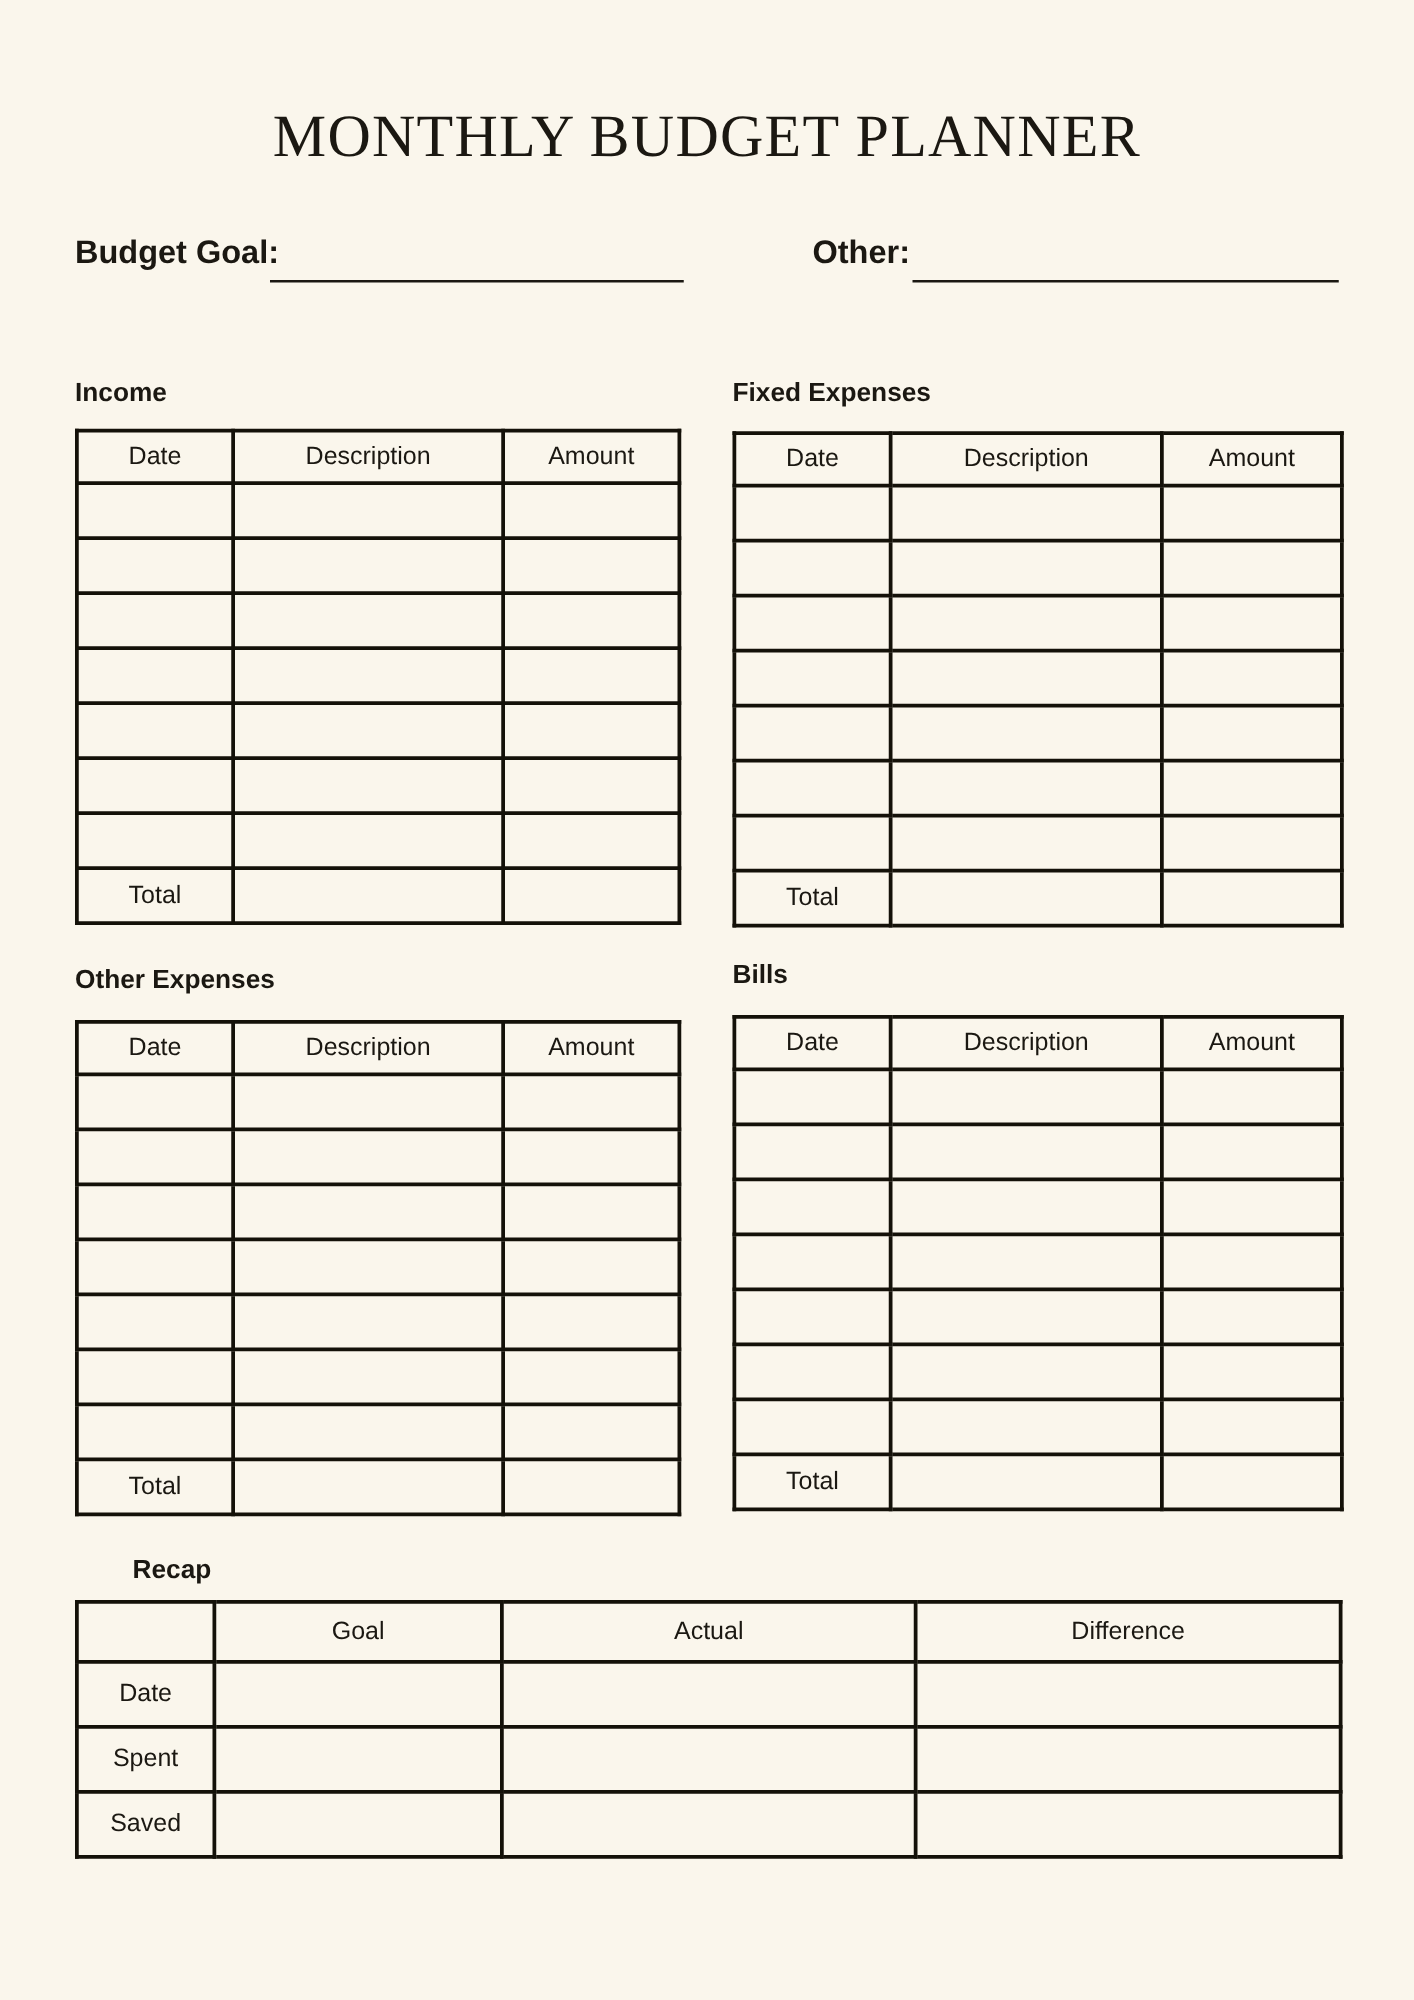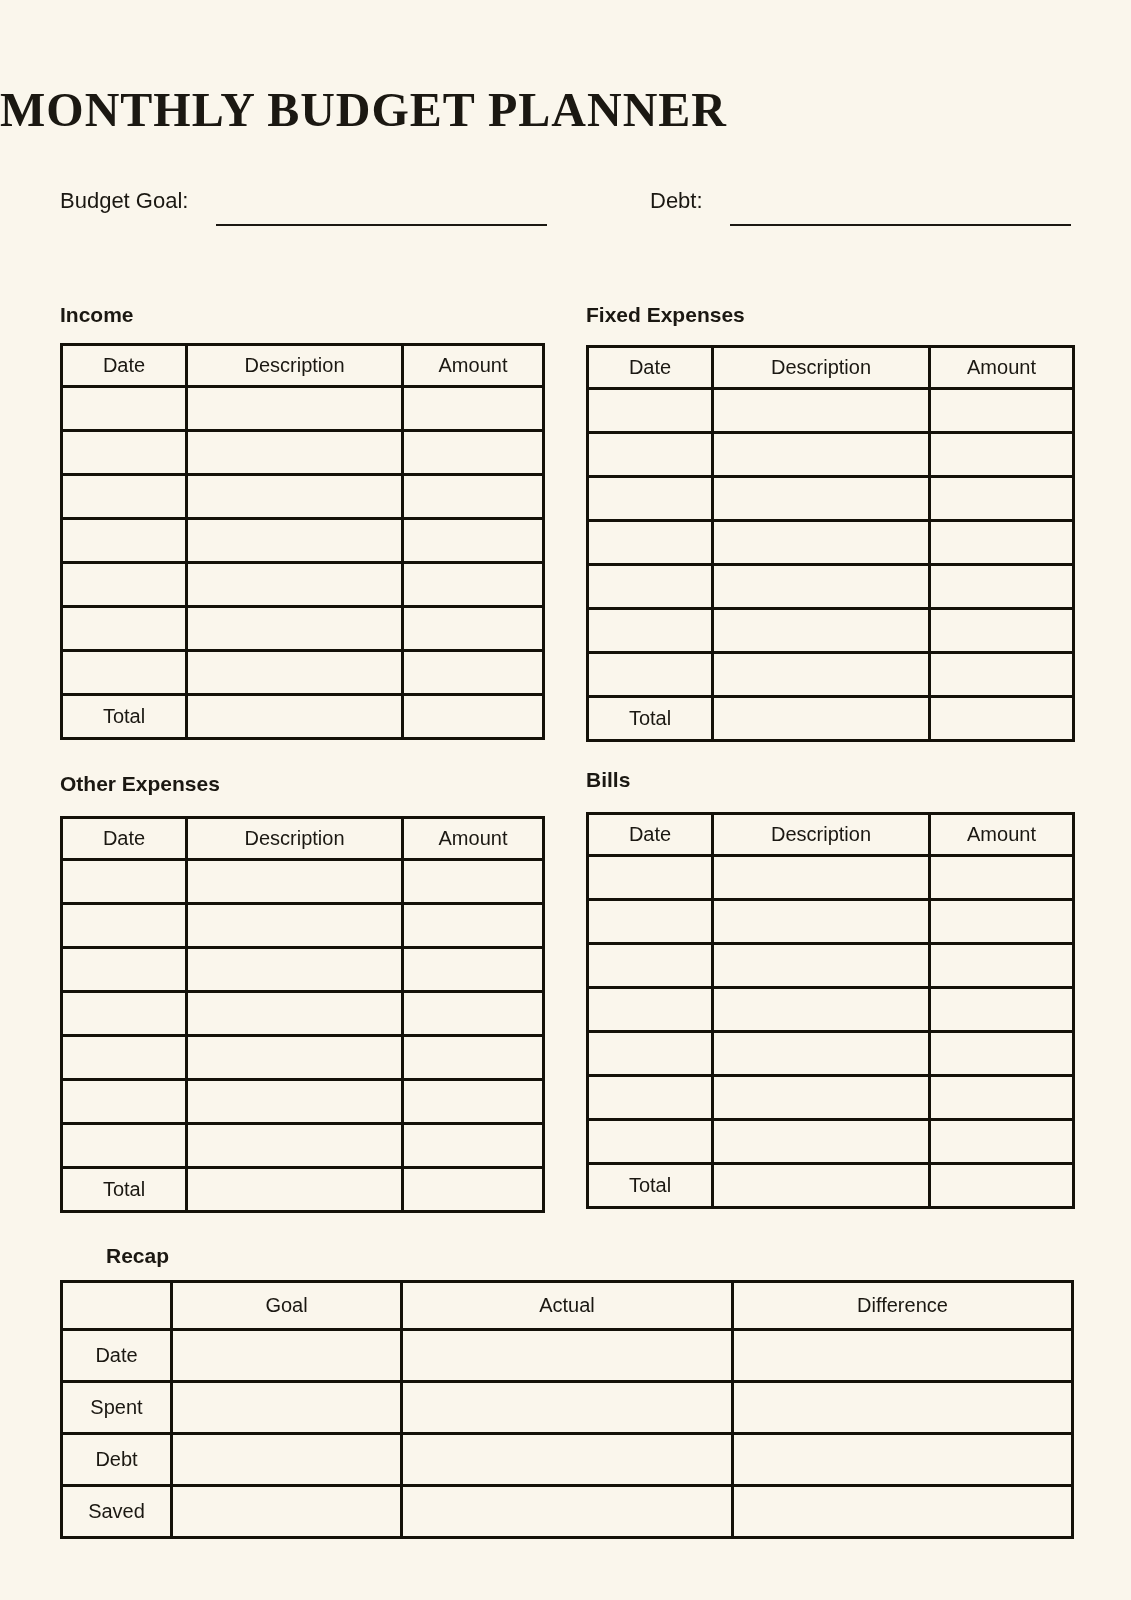--- a/index.html
+++ b/index.html
@@ -16,34 +16,35 @@
     background:var(--bg);
     color:var(--ink);
     font-family:"Liberation Sans","DejaVu Sans",sans-serif;
     overflow:hidden;
   }
   .title{
     position:absolute;
     left:0; top:86px;
     width:100%;
     margin:0;
-    text-align:left;
+    text-align:center;
     font-family:"Liberation Serif","DejaVu Serif",serif;
-    font-weight:700;
+    font-weight:400;
     font-size:48px;
     line-height:48px;
     letter-spacing:1px;
     color:var(--ink);
   }
   .field-label{
     position:absolute;
-    font-size:22px;
+    font-size:26px;
     line-height:30px;
     color:var(--ink);
     white-space:nowrap;
+    font-weight:bold;
   }
   #budget-goal-label{left:60px; top:186px;}
   #month-label{left:650px; top:186px;}
   .blank-line{
     position:absolute;
     height:30px;
     border-bottom:2px solid var(--ink);
     font-size:22px;
     line-height:30px;
   }
@@ -96,21 +97,21 @@
 
 <div class="page">
 
   <h1 class="title">MONTHLY BUDGET PLANNER</h1>
 
   <div class="field-label" id="budget-goal-label">Budget Goal:</div>
   <div class="blank-line" id="budget-goal-blank">
     <span></span>
   </div>
 
-  <div class="field-label" id="month-label">Debt:</div>
+  <div class="field-label" id="month-label">Other:</div>
   <div class="blank-line" id="month-blank">
     <span></span>
   </div>
 
   <h2 class="section-heading" id="income-heading">Income</h2>
   <table class="budget-table" id="income-table">
       <colgroup>
         <col style="width: 125px;">
         <col style="width: 216px;">
         <col style="width: 141px;">
@@ -363,26 +364,20 @@
           <td></td>
           <td></td>
         </tr>
         <tr>
           <td>Spent</td>
           <td></td>
           <td></td>
           <td></td>
         </tr>
         <tr>
-          <td>Debt</td>
-          <td></td>
-          <td></td>
-          <td></td>
-        </tr>
-        <tr>
           <td>Saved</td>
           <td></td>
           <td></td>
           <td></td>
         </tr>
       </tbody>
     </table>
 
 </div>
 

